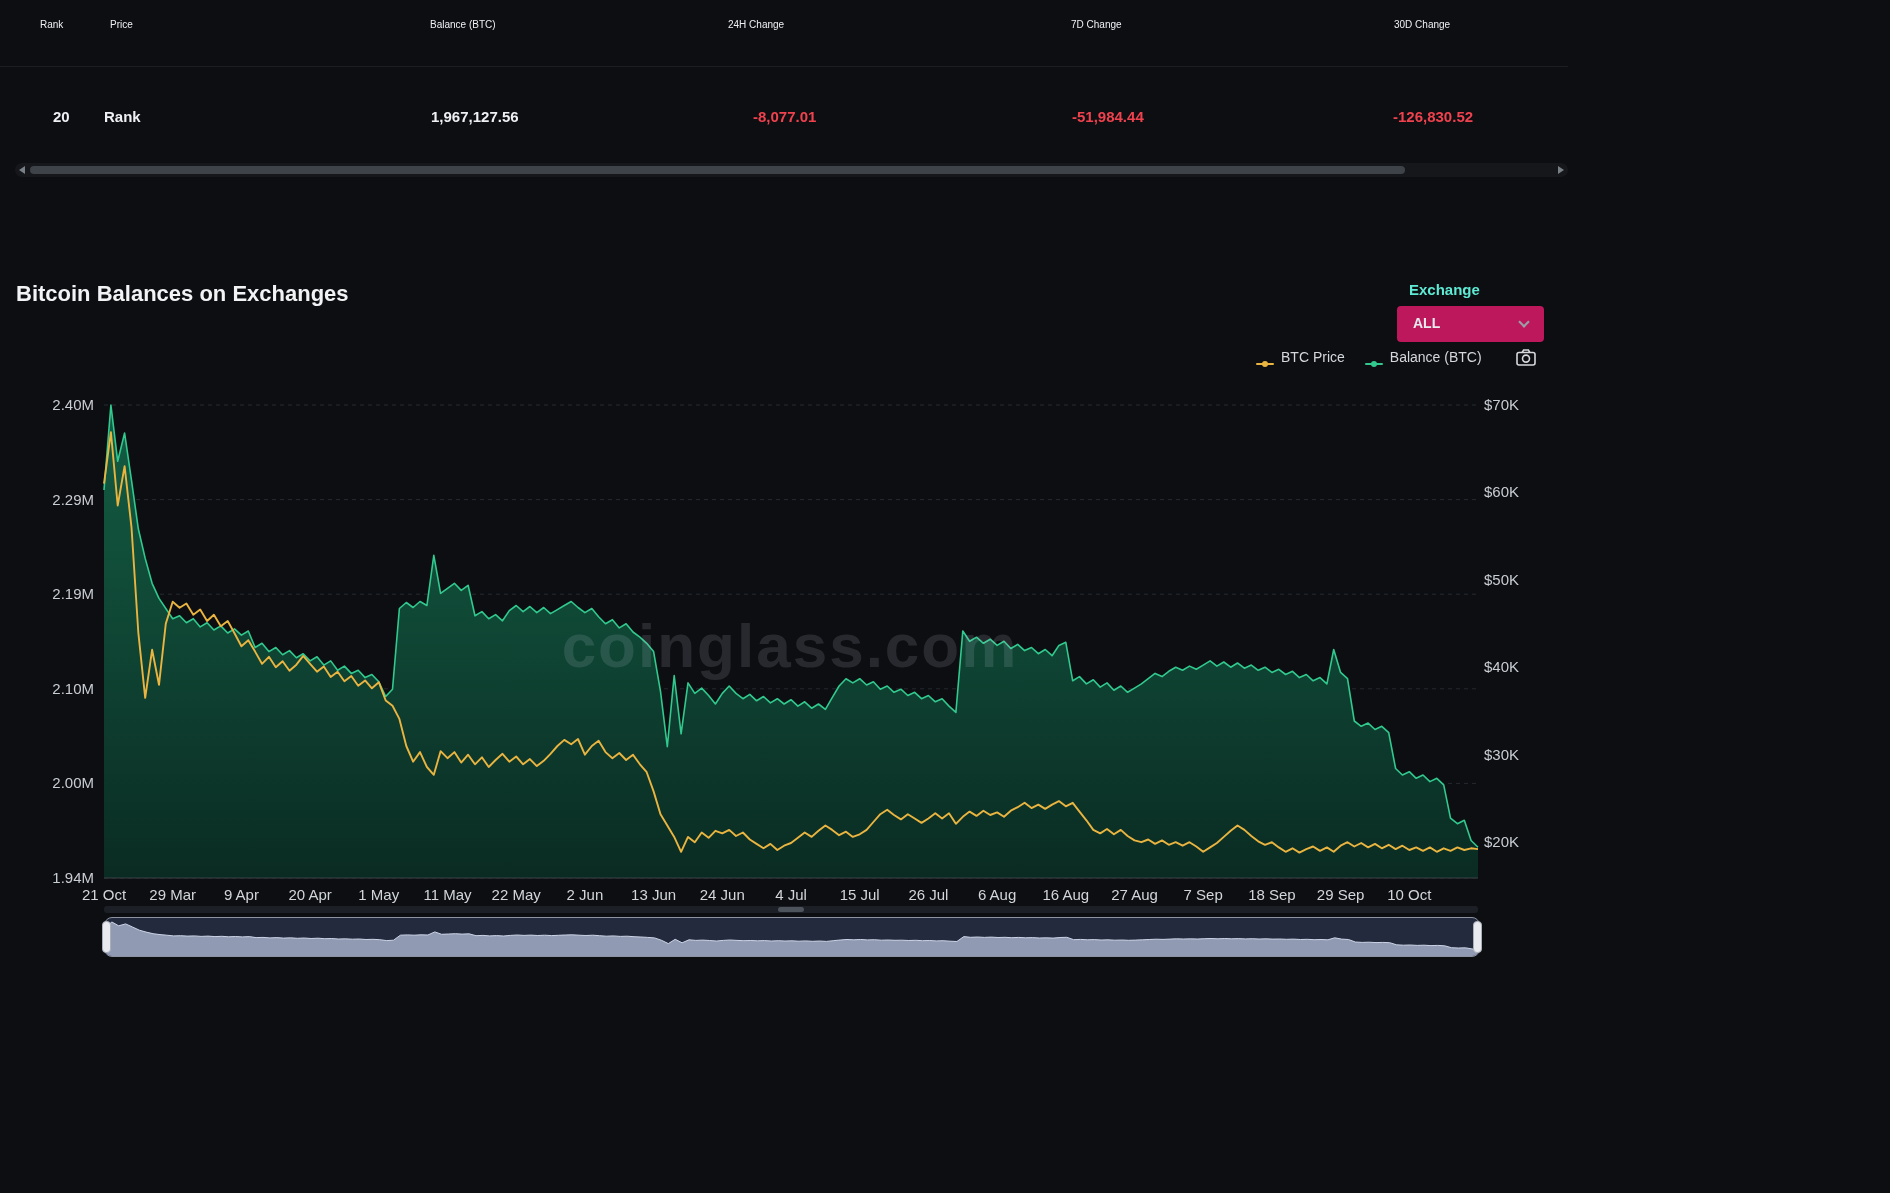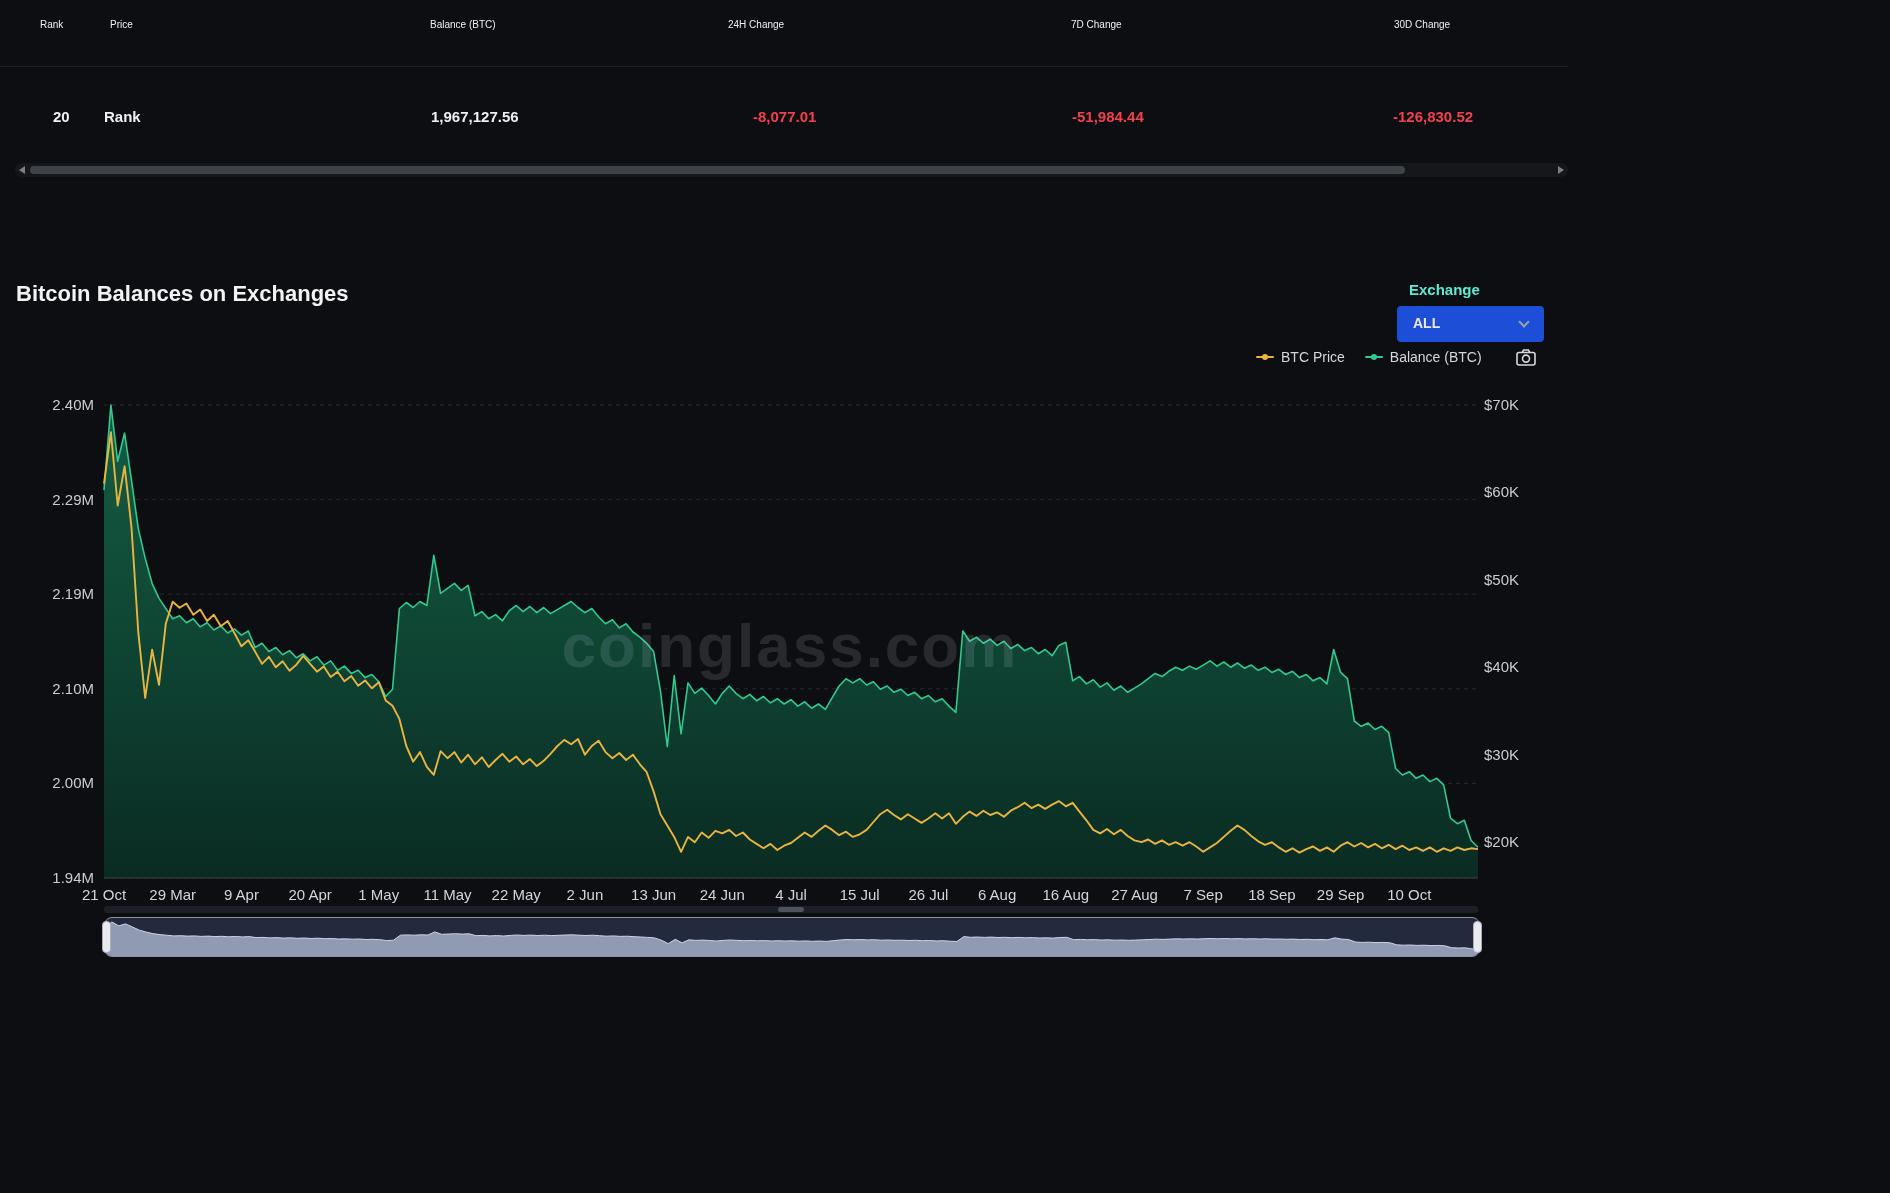--- a/index.html
+++ b/index.html
@@ -16,27 +16,27 @@
   
   .hscroll { position:absolute; top:163px; left:15px; width:1553px; height:14px; background:#15171b; border-radius:7px; }
   .hthumb  { position:absolute; top:3px; left:15px; width:1375px; height:8px; background:#3e434a; border-radius:4px; }
   .arr { position:absolute; top:3px; width:0; height:0; }
   .arr-l { left:4px;  border-top:4px solid transparent; border-bottom:4px solid transparent; border-right:6px solid #7a8088; }
   .arr-r { right:4px; border-top:4px solid transparent; border-bottom:4px solid transparent; border-left:6px solid #7a8088; }
 
   
   .chart-title { position:absolute; left:16px; top:281px; font-size:22px; font-weight:700; color:#f2f3f5; }
   .exchange-label { position:absolute; left:1409px; top:281px; font-size:15px; font-weight:700; color:#5eead4; }
-  .exchange-dd { position:absolute; left:1397px; top:306px; width:147px; height:36px; background:#1d4ed8; border-radius:4px; cursor:pointer; }
+  .exchange-dd { position:absolute; left:1397px; top:306px; width:147px; height:36px; background:#be185d; border-radius:4px; cursor:pointer; }
   .dd-value { position:absolute; left:16px; top:9px; font-size:14px; font-weight:700; color:#e8eaed; }
   .chev { position:absolute; right:16px; top:12px; width:8px; height:8px; border-right:2px solid #9aa0a8; border-bottom:2px solid #9aa0a8; transform:rotate(45deg); }
 
   
   .legend { position:absolute; left:1256px; top:347px; height:20px; display:flex; align-items:center; gap:20px; }
-  .legend-item { display:flex; align-items:center; gap:7px; cursor:pointer; }
+  .legend-item { display:flex; align-items:flex-end; gap:7px; cursor:pointer; }
   .lmark { position:relative; width:18px; height:2px; display:inline-block; border-radius:1px; }
   .ldot { position:absolute; left:6px; top:-2px; width:6px; height:6px; border-radius:50%; background:inherit; }
   .ltext { font-size:14px; color:#d4d7dc; }
   .camera-btn { background:none; border:none; cursor:pointer; padding:0; margin-left:14px; display:flex; align-items:center; }
 
   
   #chart-svg { position:absolute; left:0; top:380px; }
   #chart-svg text { font-family:"Liberation Sans", sans-serif; }
   .axlbl { font-size:15px; fill:#c8ccd3; }
   .xlbl  { font-size:15px; fill:#d2d5da; }

